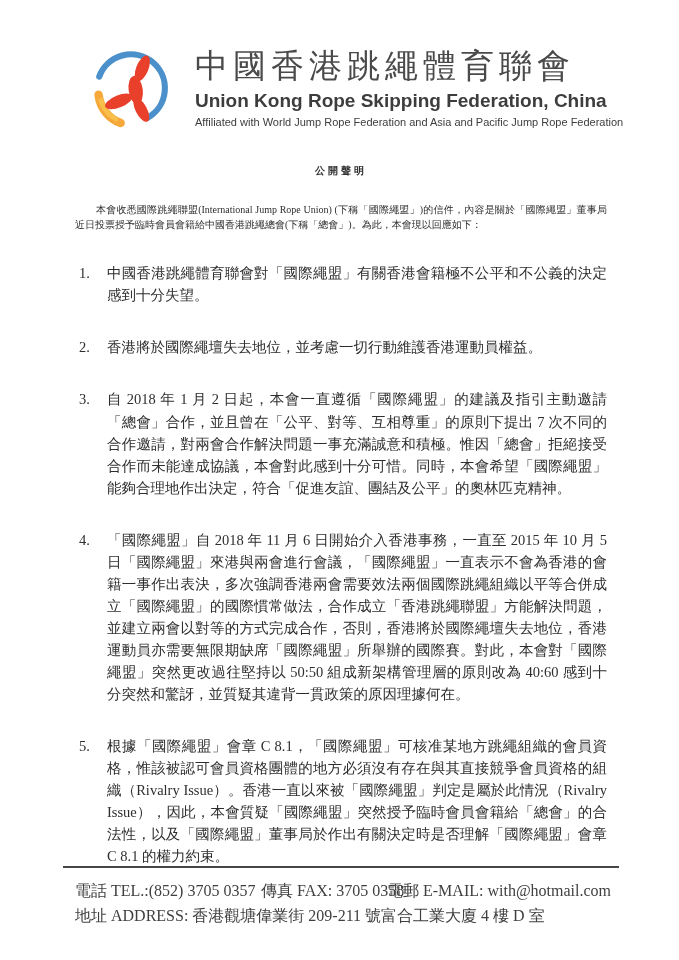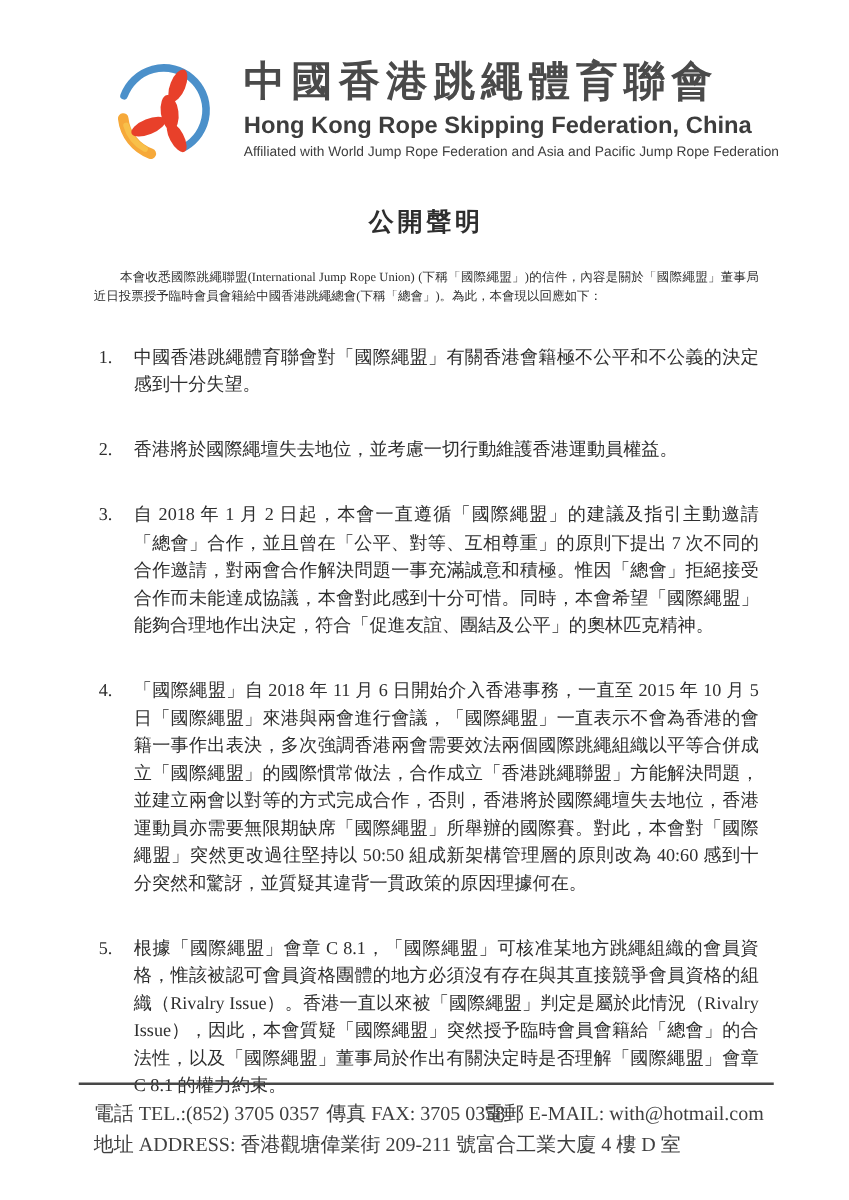--- a/index.html
+++ b/index.html
@@ -13,36 +13,36 @@
     padding:44px 72px 0 75px;
     overflow:hidden;
   }
 
   
   .letterhead { display:flex; align-items:flex-start; gap:16px; margin-left:8px; }
   .logo { flex:none; width:96px; height:94px; }
   .titles { padding-top:4px; }
   .title-zh {
     font-size:33px; line-height:1.15; color:#4a4a4a;
-    letter-spacing:5px; font-weight:700; white-space:nowrap;
+    letter-spacing:5px; font-weight:400; white-space:nowrap;
   }
   .title-en {
     font-family:"Liberation Sans","DejaVu Sans",sans-serif;
     font-weight:bold; font-size:19px; color:#3d3d3d; margin-top:4px;
     white-space:nowrap;
   }
   .affiliation {
     font-family:"Liberation Sans","DejaVu Sans",sans-serif;
     font-weight:normal; font-size:11px; color:#3d3d3d; margin-top:4px;
     white-space:nowrap;
   }
 
   
   .statement-heading {
-    text-align:center; font-size:20px; font-weight:bold;
+    text-align:center; font-size:10px; font-weight:bold;
     letter-spacing:3px; margin:26px 0 0 0;
   }
   .intro {
     margin:24px 0 0 0;
     font-size:10px; line-height:1.52;
     text-align:justify; text-indent:2.1em;
   }
   .points { list-style:none; margin:30px 0 0 0; padding:0 0 0 4px; }
   .point { display:flex; font-size:14.5px; line-height:1.52; margin-bottom:30px; }
   .point .num { flex:none; width:28px; }
@@ -81,21 +81,21 @@
         <g fill="#e8402a">
           <ellipse cx="62" cy="26" rx="6.5" ry="14.5" transform="rotate(22 62 26)"></ellipse>
           <ellipse cx="55" cy="49" rx="7.5" ry="15" transform="rotate(-8 55 49)"></ellipse>
           <ellipse cx="37" cy="61" rx="6.5" ry="15.5" transform="rotate(68 37 61)"></ellipse>
           <ellipse cx="61" cy="70" rx="6" ry="14" transform="rotate(-28 61 70)"></ellipse>
         </g>
       </svg>
     </div>
     <div class="titles">
       <div class="title-zh">中國香港跳繩體育聯會</div>
-      <div class="title-en">Hong Kong Rope Skipping Federation, China</div>
+      <div class="title-en">Union Kong Rope Skipping Federation, China</div>
       <div class="affiliation">Affiliated with World Jump Rope Federation and Asia and Pacific Jump Rope Federation</div>
     </div>
   </div>
 
   <div class="statement-heading">公開聲明</div>
 
   <p class="intro">本會收悉國際跳繩聯盟(International Jump Rope Union) (下稱「國際繩盟」)的信件，內容是關於「國際繩盟」董事局近日投票授予臨時會員會籍給中國香港跳繩總會(下稱「總會」)。為此，本會現以回應如下：</p>
 
   <ol class="points">
     <li class="point">

